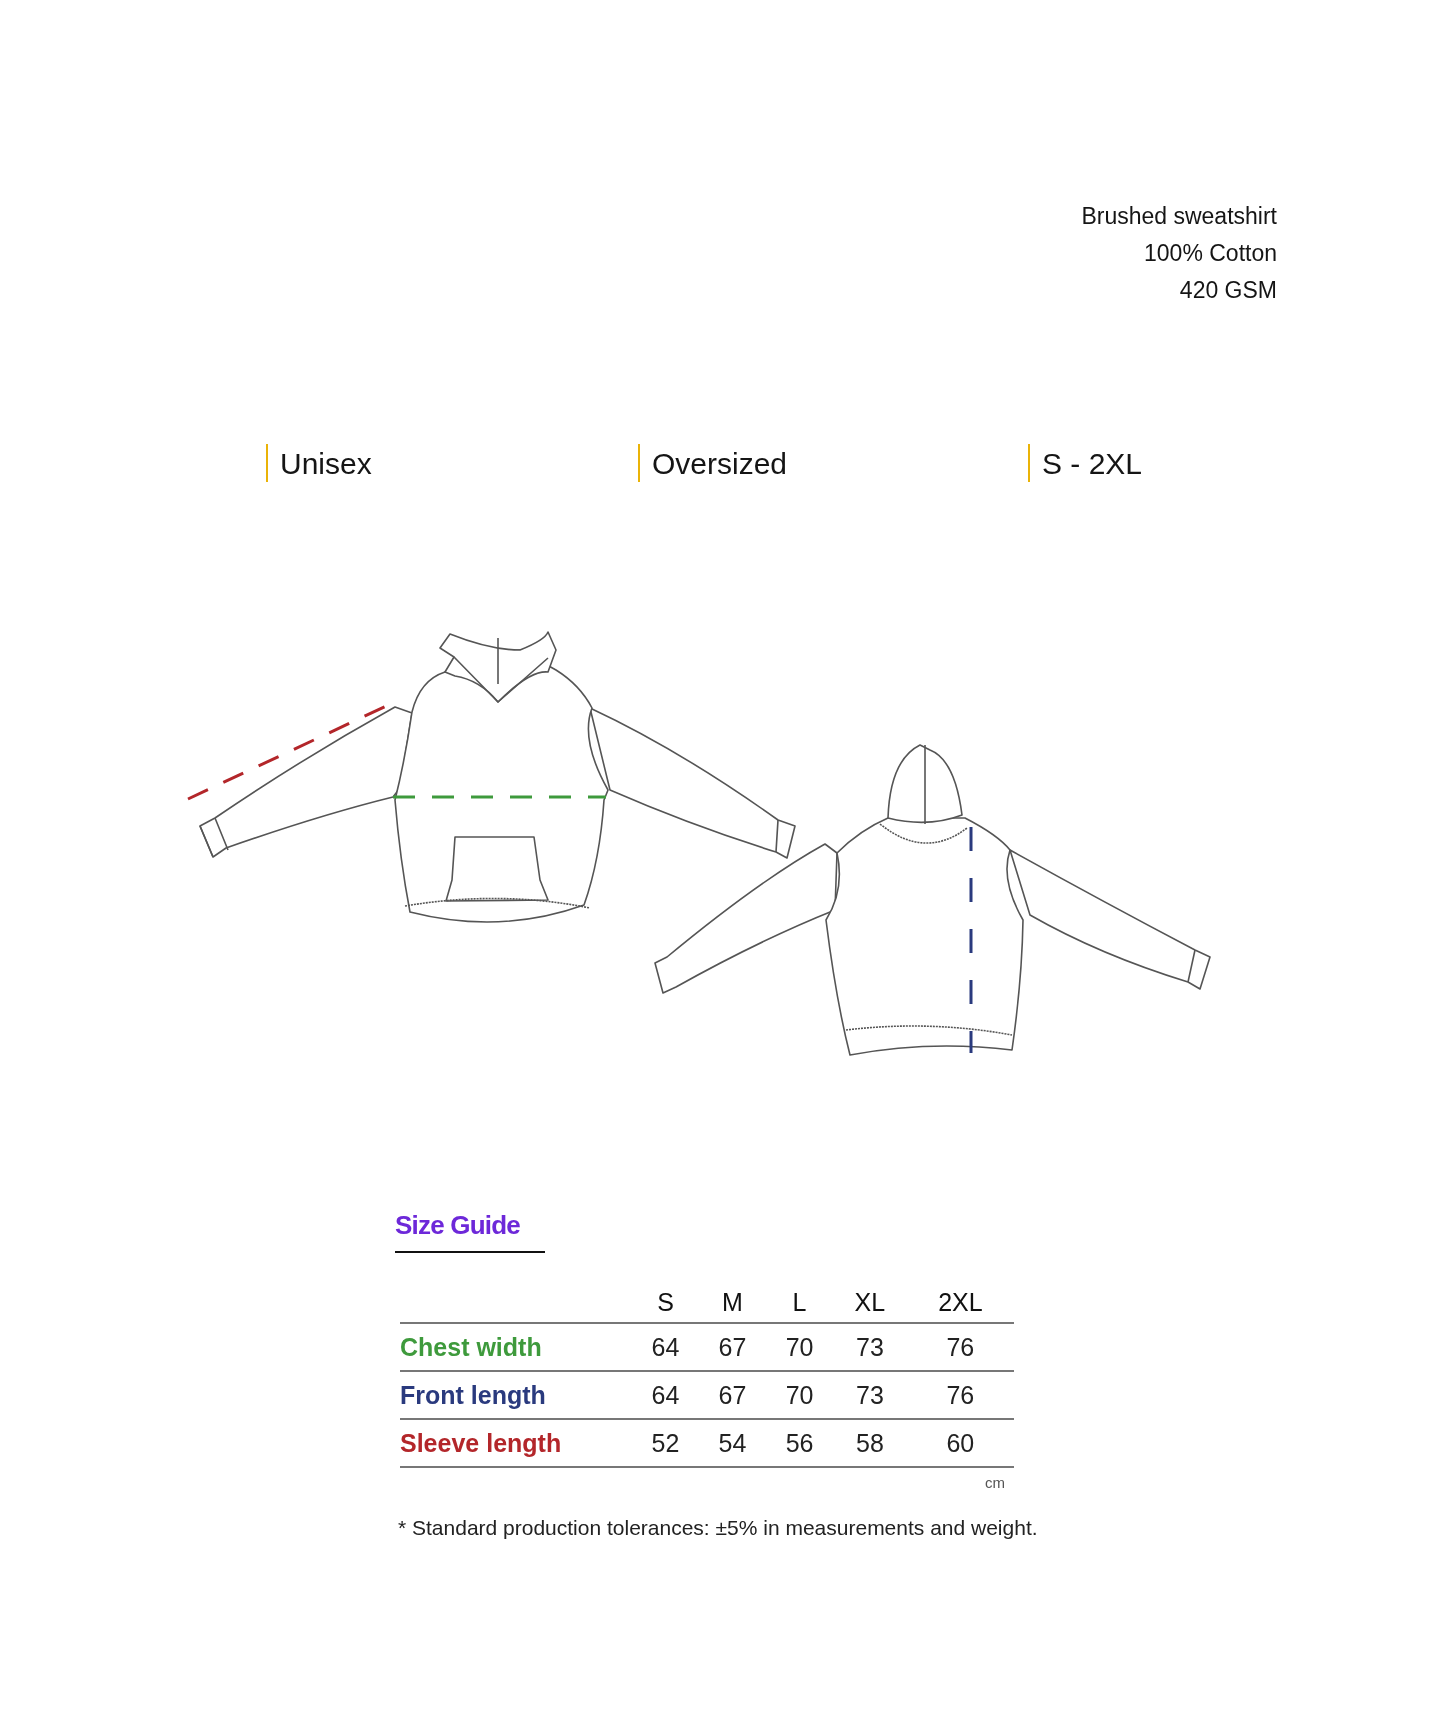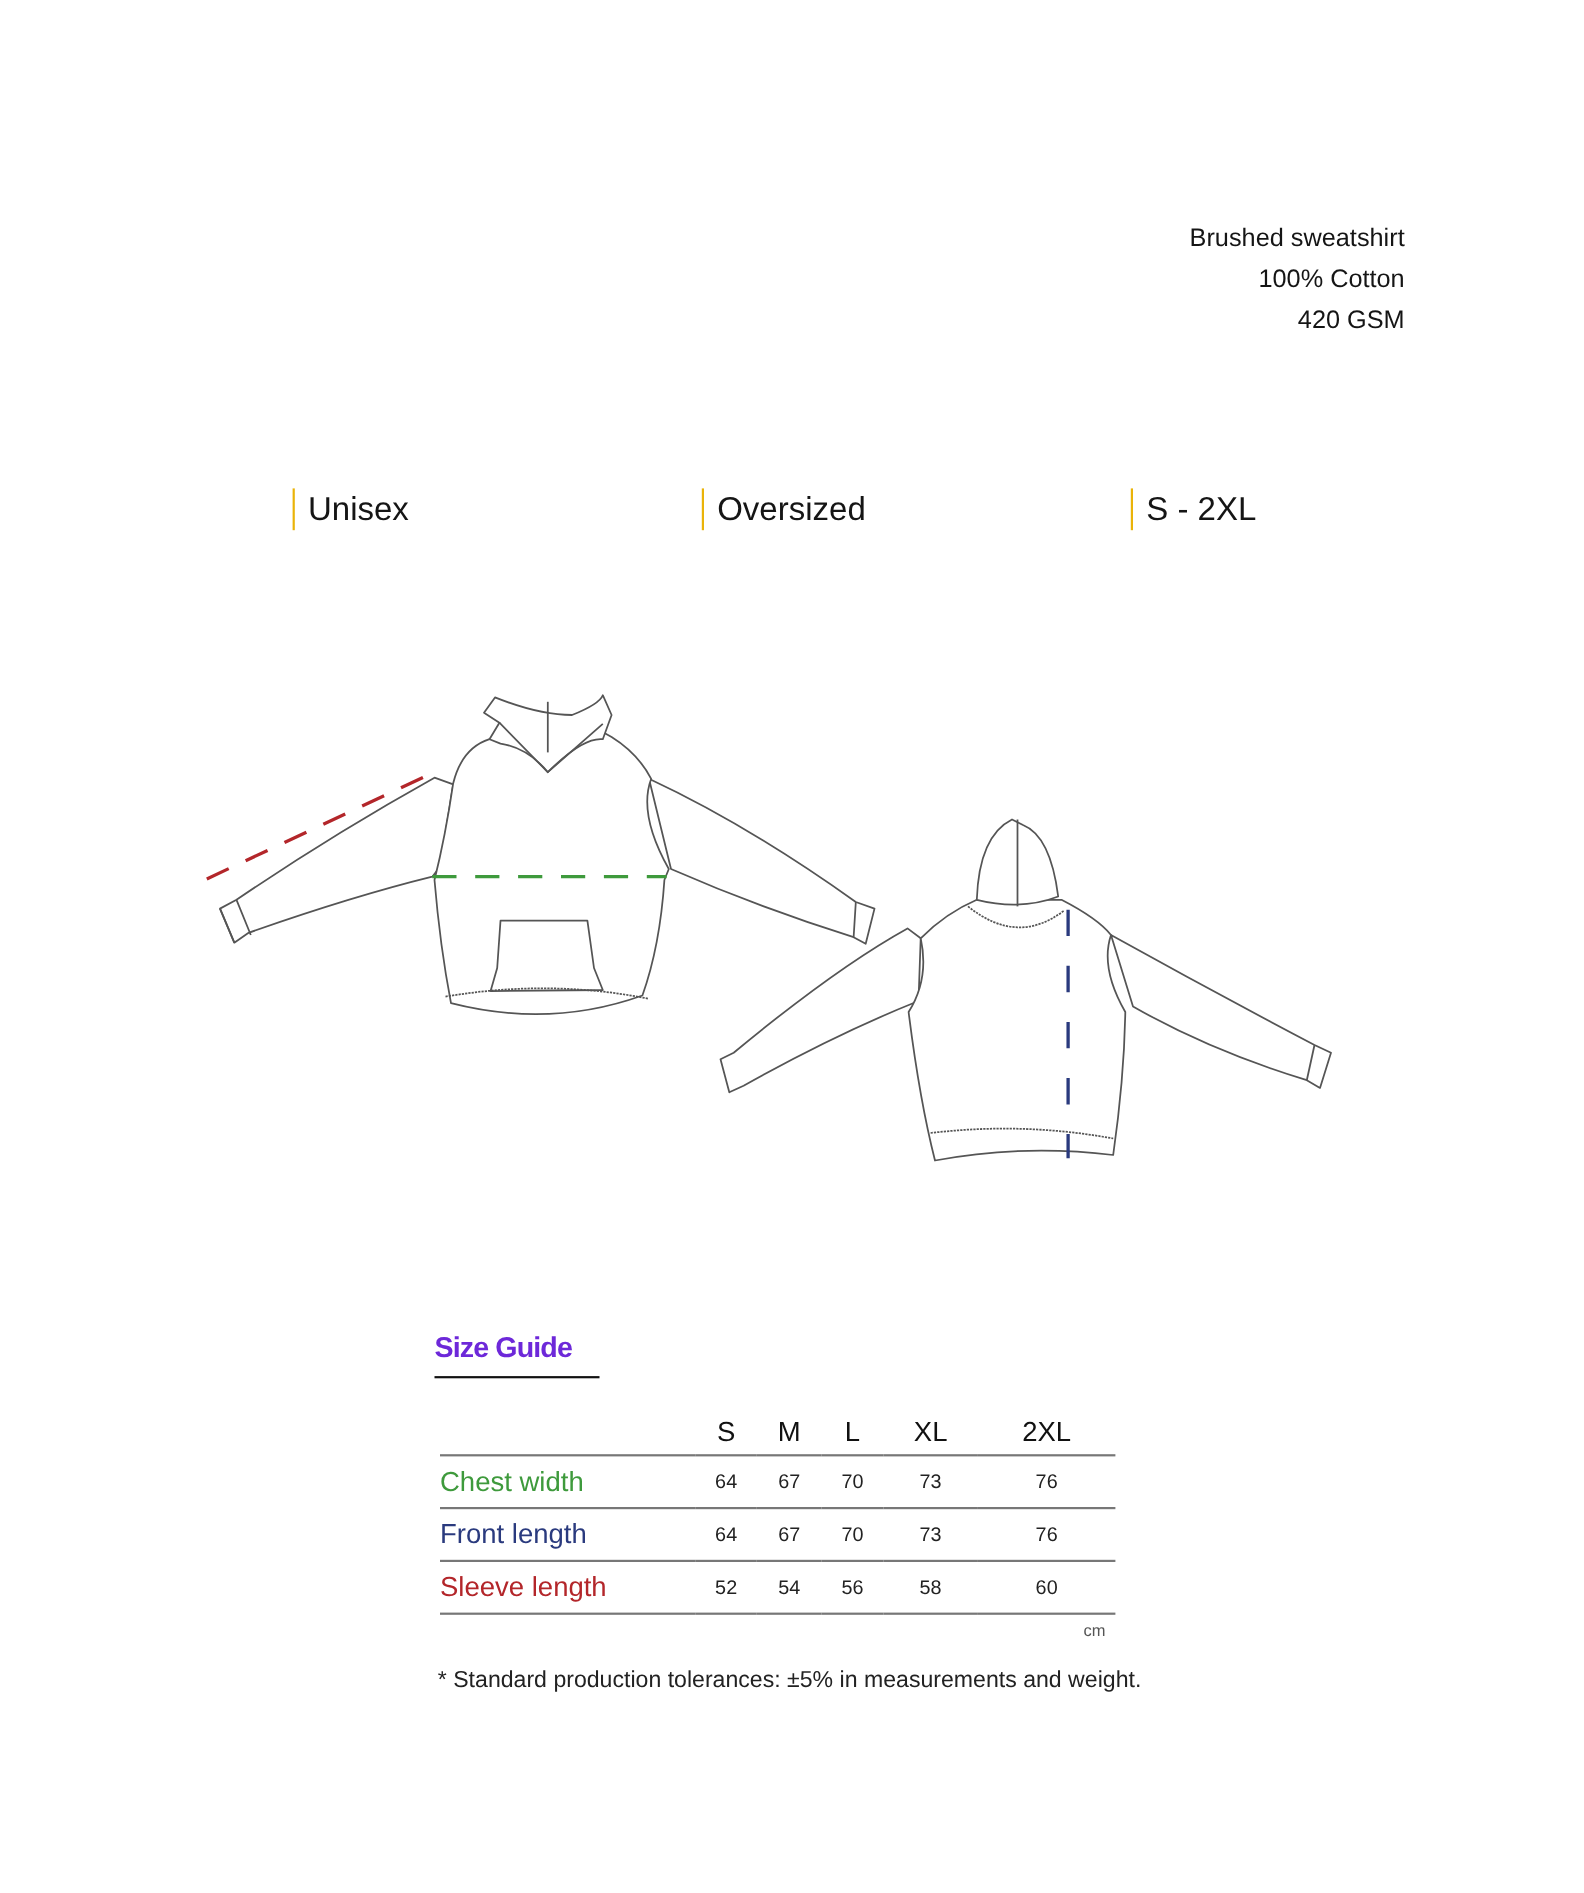--- a/index.html
+++ b/index.html
@@ -10,23 +10,23 @@
   .attrs { position:absolute; top:444px; left:0; width:1440px; height:44px; }
   .attr { position:absolute; top:0; font-size:30px; line-height:40px; color:#151515;
           padding-left:12px; border-left:2px solid #eab308; height:38px; }
   .drawing { position:absolute; left:0; top:0; }
   .sg-title { position:absolute; left:395px; top:1210px; font-size:26px; font-weight:bold;
               letter-spacing:-0.8px; color:#6d28d9; }
   .sg-underline { position:absolute; left:395px; top:1251px; width:150px; height:2px; background:#111; }
   table.size { position:absolute; left:400px; top:1285px; width:614px; border-collapse:collapse; }
   table.size th { font-weight:normal; font-size:25px; height:34px; padding:0 0 3px 0;
                   text-align:center; color:#111; border-bottom:2px solid #777; }
-  table.size td { font-size:18px; height:46px; padding:0; text-align:center; color:#222;
+  table.size td { font-size:25px; height:46px; padding:0; text-align:center; color:#222;
                   border-bottom:2px solid #777; }
-  table.size td.label { text-align:left; font-size:25px; width:232px; }
+  table.size td.label { text-align:left; font-size:25px; width:232px;font-weight:bold; }
   table.size th.blank { width:232px; }
   .cm { position:absolute; left:985px; top:1474px; font-size:15px; color:#555; }
   .note { position:absolute; left:398px; top:1516px; font-size:21px; color:#222; }
 </style>
 </head>
 <body>
 
 <div class="specs">
   <div>Brushed sweatshirt</div>
   <div>100% Cotton</div>

